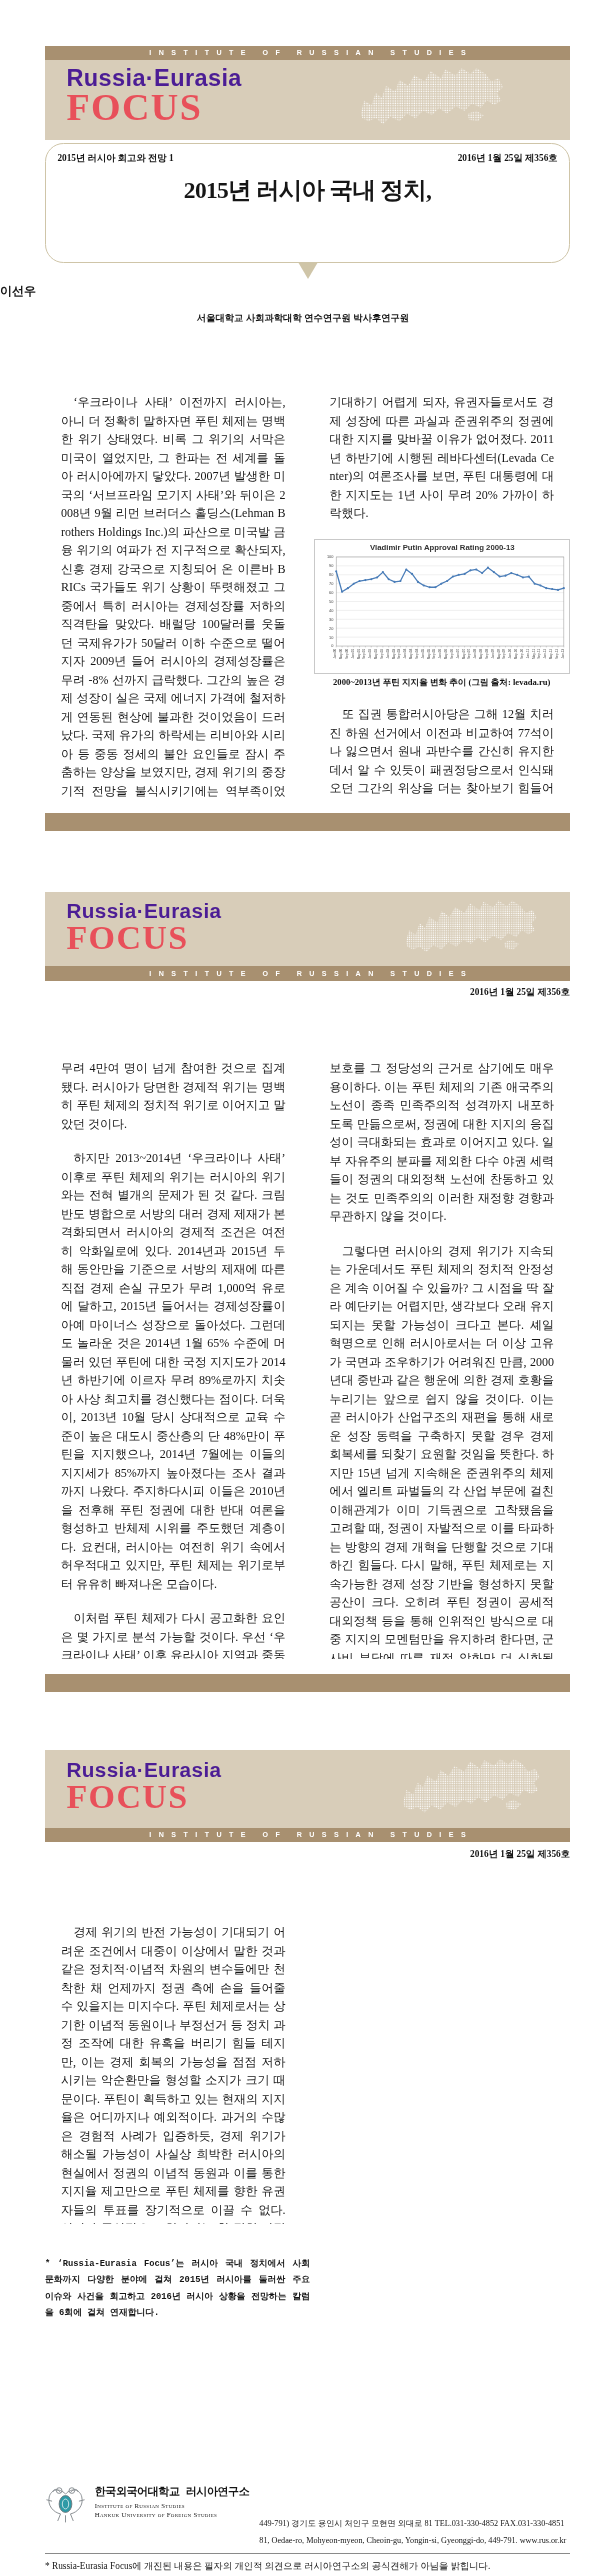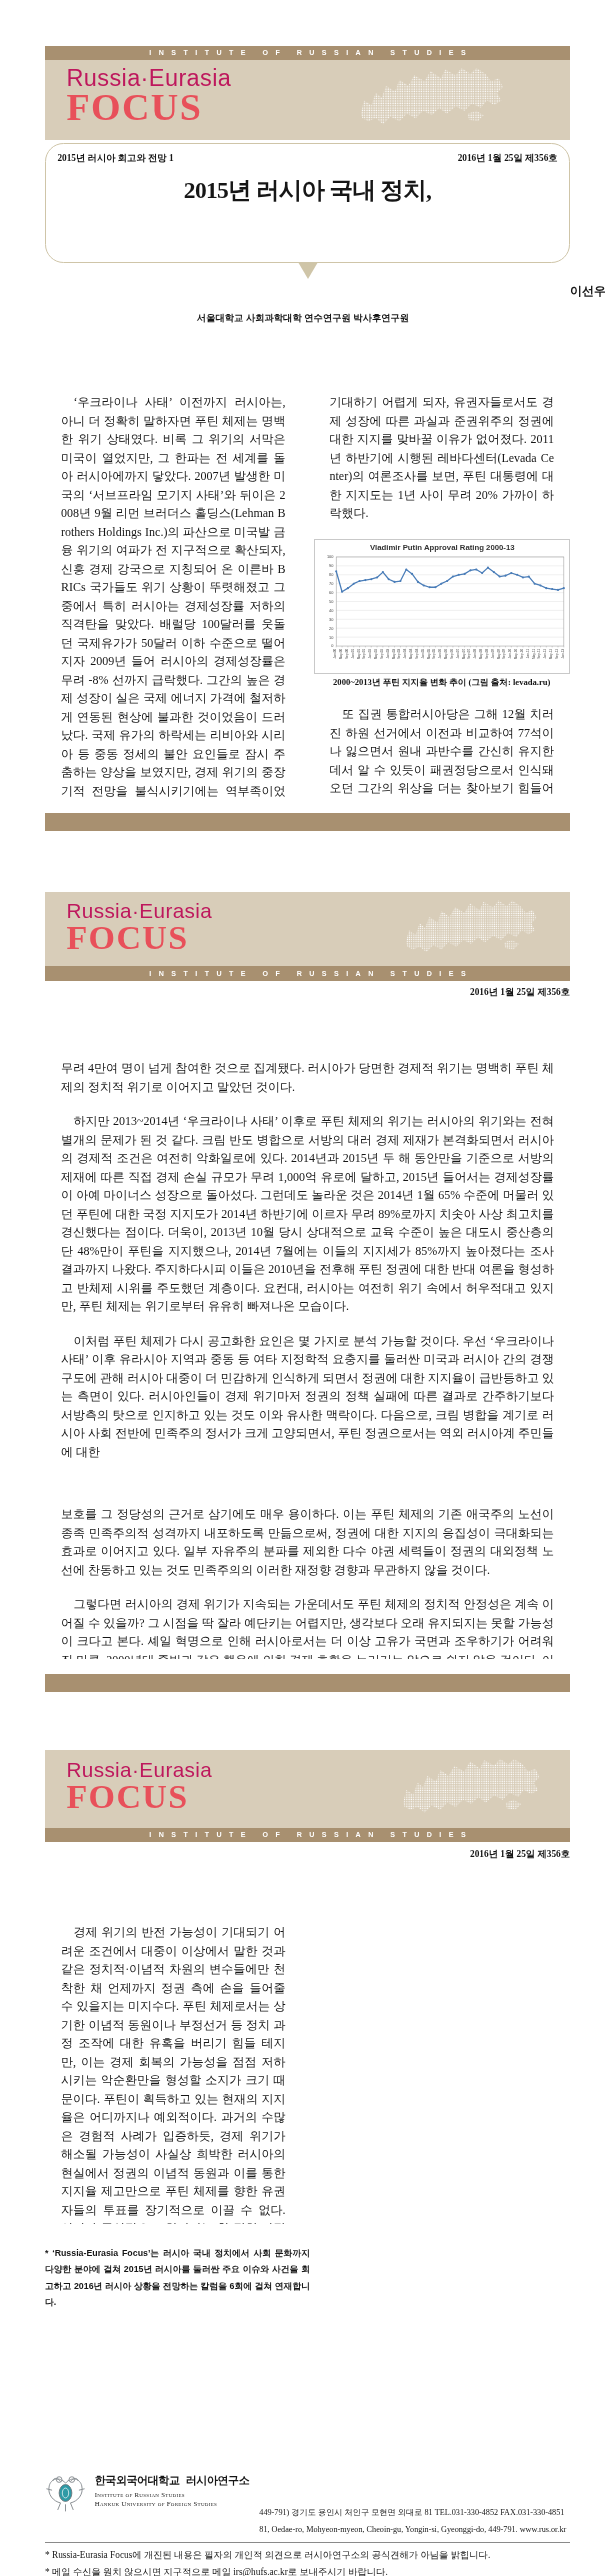--- a/index.html
+++ b/index.html
@@ -5,30 +5,30 @@
   html,body{margin:0;padding:0;background:#fff;}
   body{width:606px;height:2576px;position:relative;font-family:"Liberation Serif","DejaVu Serif",serif;color:#161616;}
   .mx{margin-left:45px;margin-right:36px;}
   .bar{background:#a89070;}
   .instbar{height:13.5px;display:flex;align-items:center;justify-content:center;
     font-family:"Liberation Sans","DejaVu Sans",sans-serif;font-size:7.1px;font-weight:bold;
     color:#fff;letter-spacing:1.05em;text-indent:1.05em;white-space:nowrap;overflow:hidden;}
   
   .logoblock{background:#d8cdb9;position:relative;overflow:hidden;}
   .brand{position:absolute;left:21.4px;}
-  .brand-top{font-family:"Liberation Sans","DejaVu Sans",sans-serif;font-weight:normal;color:#be185d;letter-spacing:0.4px;line-height:1;}
+  .brand-top{font-family:"Liberation Sans","DejaVu Sans",sans-serif;font-weight:bold;color:#4c1d95;letter-spacing:0.4px;line-height:1;}
   .brand-main{font-weight:900;color:#e8505a;line-height:.92;letter-spacing:1.4px;}
   .mapwrap{position:absolute;right:3.6px;top:2.9px;}
   
   .bubble{border:1.4px solid #cfc5a8;border-radius:18.5px;box-sizing:border-box;height:120px;position:relative;margin-top:3.6px;}
   .bubble:after{content:"";position:absolute;left:50%;bottom:-17px;margin-left:-10px;width:0;height:0;
     border:10px solid transparent;border-top:17px solid #cfc5a8;border-bottom:none;}
   .issue-row{display:flex;justify-content:space-between;padding:7.8px 11.4px 0 11.4px;font-size:9.3px;font-weight:bold;}
   .doc-title{text-align:center;font-size:23.5px;font-weight:bold;line-height:1.58;margin-top:7.1px;letter-spacing:-0.7px;}
-  .author{text-align:right;font-size:12px;font-weight:bold;margin-top:20px;height:15.7px;}
+  .author{text-align:left;font-size:12px;font-weight:bold;margin-top:20px;height:15.7px;}
   .affil{text-align:center;font-family:"Liberation Sans","DejaVu Sans",sans-serif;font-size:9.3px;font-weight:bold;margin-top:13px;height:11.4px;}
   
   .cols{display:flex;gap:12px;overflow:hidden;}
   .col{flex:1;min-width:0;}
   .col p{margin:16px;font-size:12px;line-height:18.5px;text-align:justify;word-break:break-all;}
   .col p.ind{text-indent:1.05em;}
   .datefield{text-align:right;font-size:9.3px;font-weight:bold;margin-top:5.7px;height:13px;}
   
   .chartbox{margin-top:4.3px;border:0.7px solid #c9c9c9;background:#fff;}
   .figcap{font-size:8.6px;font-weight:bold;text-align:center;margin-top:2.9px;margin-bottom:5.7px;}
@@ -273,21 +273,21 @@
         <polygon fill="url(#dots1)" points="6,70 10,52 20,58 26,42 34,48 40,32 52,40 58,24 70,32 78,18 92,26 100,12 114,22 120,10 134,18 142,8 154,16 162,8 174,16 182,26 192,22 198,34 190,42 196,52 186,58 176,52 168,62 156,56 146,66 134,60 122,70 112,62 102,72 90,66 80,76 68,70 58,80 46,74 36,84 26,76 16,80 8,76"></polygon>
         <polygon fill="url(#dots1)" points="150,70 162,66 172,72 164,80 152,78"></polygon>
       </svg>
     </div>
   </div>
   <div class="instbar bar mx" style="height:14.3px;">
     <span>INSTITUTE OF RUSSIAN STUDIES</span>
   </div>
   <div class="datefield mx">2016년 1월 25일 제356호</div>
 
-  <div class="cols mx" style="margin-top:44px;height:616px;flex-direction:column;">
+  <div class="cols mx" style="margin-top:44px;height:616px;">
     <div class="col">
       <p>무려 4만여 명이 넘게 참여한 것으로 집계됐다. 러시아가 당면한 경제적 위기는 명백히 푸틴 체제의 정치적 위기로 이어지고 말았던 것이다.</p>
       <p class="ind">하지만 2013~2014년 ‘우크라이나 사태’ 이후로 푸틴 체제의 위기는 러시아의 위기와는 전혀 별개의 문제가 된 것 같다. 크림 반도 병합으로 서방의 대러 경제 제재가 본격화되면서 러시아의 경제적 조건은 여전히 악화일로에 있다. 2014년과 2015년 두 해 동안만을 기준으로 서방의 제재에 따른 직접 경제 손실 규모가 무려 1,000억 유로에 달하고, 2015년 들어서는 경제성장률이 아예 마이너스 성장으로 돌아섰다. 그런데도 놀라운 것은 2014년 1월 65% 수준에 머물러 있던 푸틴에 대한 국정 지지도가 2014년 하반기에 이르자 무려 89%로까지 치솟아 사상 최고치를 경신했다는 점이다. 더욱이, 2013년 10월 당시 상대적으로 교육 수준이 높은 대도시 중산층의 단 48%만이 푸틴을 지지했으나, 2014년 7월에는 이들의 지지세가 85%까지 높아졌다는 조사 결과까지 나왔다. 주지하다시피 이들은 2010년을 전후해 푸틴 정권에 대한 반대 여론을 형성하고 반체제 시위를 주도했던 계층이다. 요컨대, 러시아는 여전히 위기 속에서 허우적대고 있지만, 푸틴 체제는 위기로부터 유유히 빠져나온 모습이다.</p>
       <p class="ind">이처럼 푸틴 체제가 다시 공고화한 요인은 몇 가지로 분석 가능할 것이다. 우선 ‘우크라이나 사태’ 이후 유라시아 지역과 중동 등 여타 지정학적 요충지를 둘러싼 미국과 러시아 간의 경쟁 구도에 관해 러시아 대중이 더 민감하게 인식하게 되면서 정권에 대한 지지율이 급반등하고 있는 측면이 있다. 러시아인들이 경제 위기마저 정권의 정책 실패에 따른 결과로 간주하기보다 서방측의 탓으로 인지하고 있는 것도 이와 유사한 맥락이다. 다음으로, 크림 병합을 계기로 러시아 사회 전반에 민족주의 정서가 크게 고양되면서, 푸틴 정권으로서는 역외 러시아계 주민들에 대한</p>
     </div>
     <div class="col">
       <p>보호를 그 정당성의 근거로 삼기에도 매우 용이하다. 이는 푸틴 체제의 기존 애국주의 노선이 종족 민족주의적 성격까지 내포하도록 만듦으로써, 정권에 대한 지지의 응집성이 극대화되는 효과로 이어지고 있다. 일부 자유주의 분파를 제외한 다수 야권 세력들이 정권의 대외정책 노선에 찬동하고 있는 것도 민족주의의 이러한 재정향 경향과 무관하지 않을 것이다.</p>
       <p class="ind">그렇다면 러시아의 경제 위기가 지속되는 가운데서도 푸틴 체제의 정치적 안정성은 계속 이어질 수 있을까? 그 시점을 딱 잘라 예단키는 어렵지만, 생각보다 오래 유지되지는 못할 가능성이 크다고 본다. 셰일 혁명으로 인해 러시아로서는 더 이상 고유가 국면과 조우하기가 어려워진 만큼, 2000년대 중반과 같은 행운에 의한 경제 호황을 누리기는 앞으로 쉽지 않을 것이다. 이는 곧 러시아가 산업구조의 재편을 통해 새로운 성장 동력을 구축하지 못할 경우 경제 회복세를 되찾기 요원할 것임을 뜻한다. 하지만 15년 넘게 지속해온 준권위주의 체제에서 엘리트 파벌들의 각 산업 부문에 걸친 이해관계가 이미 기득권으로 고착됐음을 고려할 때, 정권이 자발적으로 이를 타파하는 방향의 경제 개혁을 단행할 것으로 기대하긴 힘들다. 다시 말해, 푸틴 체제로는 지속가능한 경제 성장 기반을 형성하지 못할 공산이 크다. 오히려 푸틴 정권이 공세적 대외정책 등을 통해 인위적인 방식으로 대중 지지의 모멘텀만을 유지하려 한다면, 군사비 부담에 따른 재정 악화만 더 심화될 수 있다.</p>
       <div class="photo">
         <div class="blocks"></div>
@@ -341,21 +341,21 @@
   </div>
   <div class="datefield mx">2016년 1월 25일 제356호</div>
 
   <div class="cols mx" style="margin-top:46px;height:317px;">
     <div class="col">
       <p class="ind"><span>경제 위기의 반전 가능성이 기대되기 어려운 조건에서 대중이 이상에서 말한 것과 같은 정치적·이념적 차원의 변수들에만 천착한 채 언제까지 정권 측에 손을 들어줄 수 있을지는 미지수다. 푸틴 체제로서는 상기한 이념적 동원이나 부정선거 등 정치 과정 조작에 대한 유혹을 버리기 힘들 테지만, 이는 경제 회복의 가능성을 점점 저하시키는 악순환만을 형성할 소지가 크기 때문이다. 푸틴이 획득하고 있는 현재의 지지율은 어디까지나 예외적이다. 과거의 수많은 경험적 사례가 입증하듯, 경제 위기가 해소될 가능성이 사실상 희박한 러시아의 현실에서 정권의 이념적 동원과 이를 통한 지지율 제고만으로 푸틴 체제를 향한 유권자들의 투표를 장기적으로 이끌 수 없다. 선거가 공식적으로 치러지는 한 정치 과정 조작에도 한계는 있다. 결국, 러시아의 위기는 아주 멀지 않은 미래에 다시금 푸틴 체제의 위기와 중첩될 수 있다는 뜻이다. 어쩌면 앞으로 한두 번의 선거가 러시아인들이 현 정권을 선택하는 마지막 장이 될지도 모른다. 그리고 실제 그렇게 된다면 그 역시 푸틴 체제가 맞닥뜨려야 할 합당한 미래일 것이다.</span></p>
     </div>
     <div class="col"></div>
   </div>
 
-  <div class="footnote mx" style="margin-top:21px;">* ‘Russia-Eurasia Focus’는 러시아 국내 정치에서 사회 문화까지 다양한 분야에 걸쳐 2015년 러시아를 둘러싼 주요 이슈와 사건을 회고하고 2016년 러시아 상황을 전망하는 칼럼을 6회에 걸쳐 연재합니다.</div>
+  <div class="footnote mx" style="margin-top:32px;font-family:Liberation Mono, monospace;">* ‘Russia-Eurasia Focus’는 러시아 국내 정치에서 사회 문화까지 다양한 분야에 걸쳐 2015년 러시아를 둘러싼 주요 이슈와 사건을 회고하고 2016년 러시아 상황을 전망하는 칼럼을 6회에 걸쳐 연재합니다.</div>
 
   <div class="footer-row mx" style="margin-top:163px;">
     <div style="flex:0 0 44px;">
       <svg width="41" height="40" viewBox="0 0 58 56">
         <g stroke="#8d9296" fill="none" stroke-width="1.4">
           <path d="M29 14 C20 4,8 8,6 18 C3 30,12 40,22 42"></path>
           <path d="M29 14 C38 4,50 8,52 18 C55 30,46 40,36 42"></path>
           <path d="M22 12 C18 6,12 6,11 11"></path>
           <path d="M36 12 C40 6,46 6,47 11"></path>
           <path d="M22 42 L18 52 M36 42 L40 52 M29 44 L29 54"></path>

